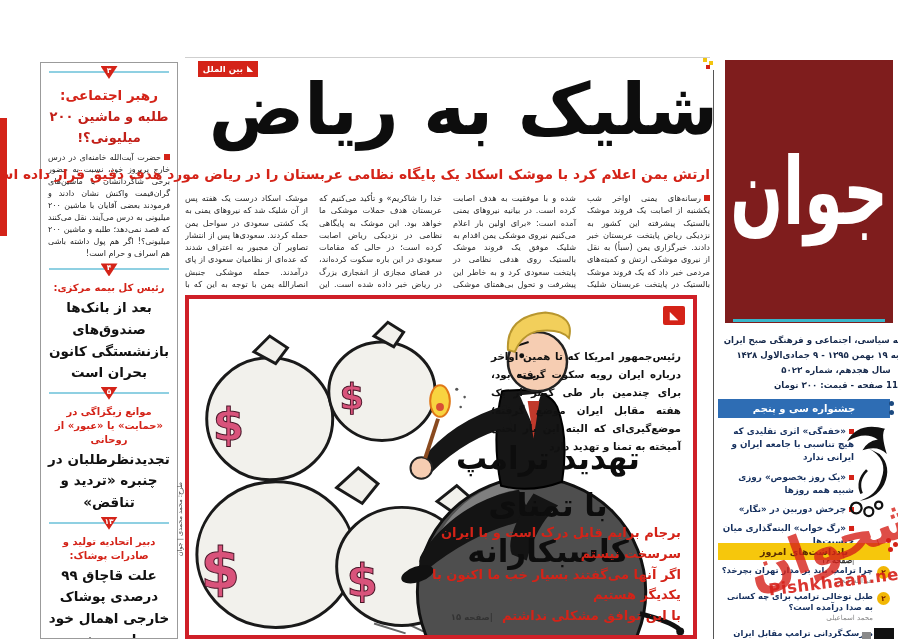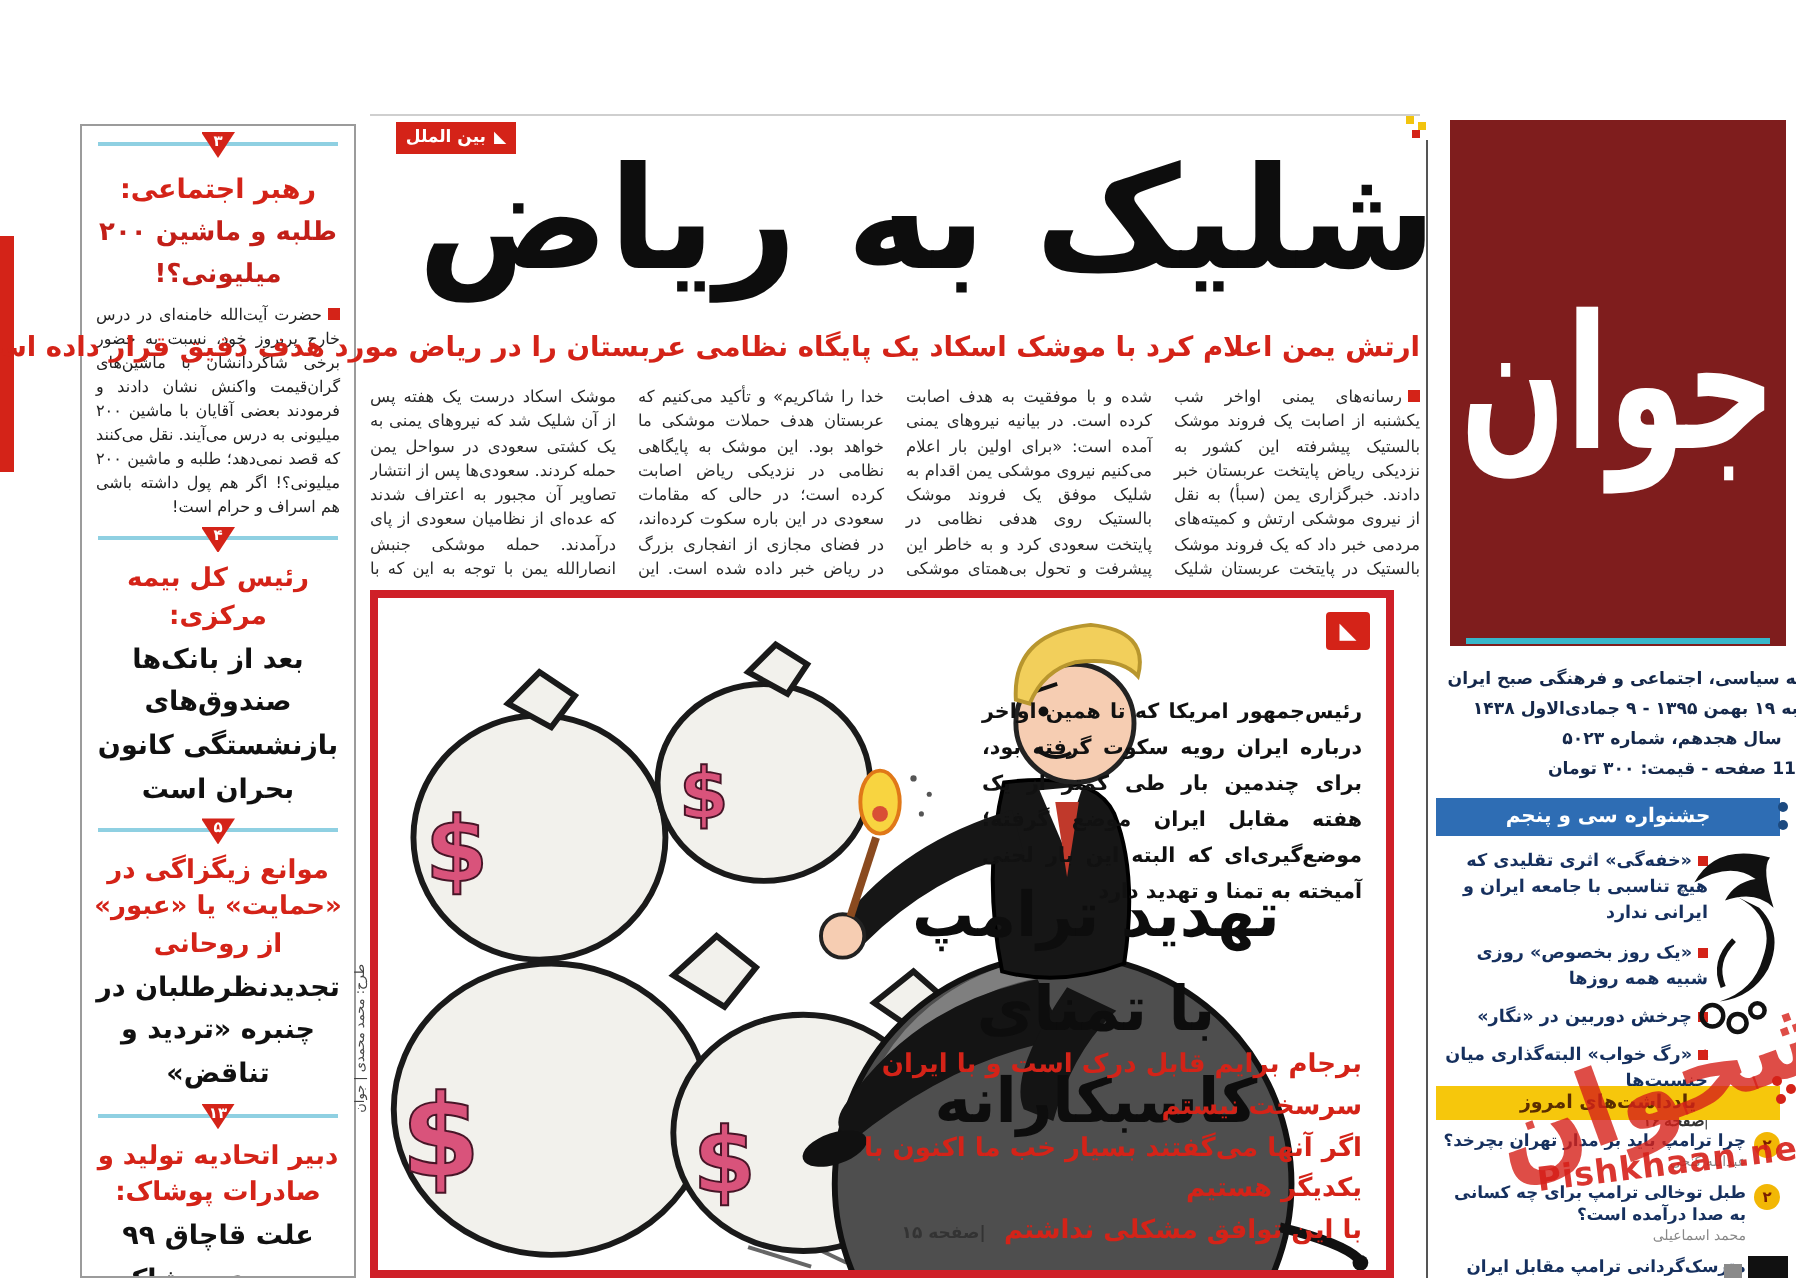--- a/index.html
+++ b/index.html
@@ -8,21 +8,21 @@
   
   .edge-bar{position:absolute;left:0;top:118px;width:7px;height:118px;background:#d42318;}
   
   .rail{position:absolute;left:40px;top:62px;width:138px;height:577px;border:1px solid #9b9b9b;
         background:#fff;overflow:hidden;box-sizing:border-box;}
   .sep{position:relative;height:15px;margin:3px 8px 1px;}
   .sep .line{position:absolute;top:5px;left:0;right:0;height:2px;background:#8fd0e2;}
   .tri{position:relative;margin:0 auto;width:17px;height:13px;background:#d42318;
        clip-path:polygon(0 0,100% 0,50% 100%);color:#fff;font-size:7.5px;font-weight:bold;
        text-align:center;line-height:10px;}
-  .rail-kicker{color:#d42318;font-weight:bold;font-size:13px;text-align:center;margin:3px 5px 1px;line-height:1.4;}
+  .rail-kicker{color:#d42318;font-weight:bold;font-size:10px;text-align:center;margin:3px 5px 1px;line-height:1.4;}
   .rail-kicker:empty{display:none;}
   .rail-sec.s0 .rail-kicker{font-size:13.5px;margin-top:5px;}
   .rail-title{font-weight:bold;font-size:13.5px;text-align:center;margin:2px 6px;line-height:1.6;color:#111;}
   .rail-sec.s0 .rail-title{color:#c21f18;font-size:13px;}
   .rail-body{font-size:8px;line-height:1.5;text-align:justify;margin:4px 7px 2px;color:#222;}
   .bullet{display:inline-block;width:6px;height:6px;background:#d42318;margin-left:3px;}
   
   .topline{position:absolute;left:185px;top:57px;width:525px;height:1px;background:#cfcfcf;}
   .tag{position:absolute;left:198px;top:61px;width:60px;height:16px;background:#d42318;color:#fff;
        display:flex;align-items:center;justify-content:center;gap:4px;font-size:8.5px;font-weight:bold;}

